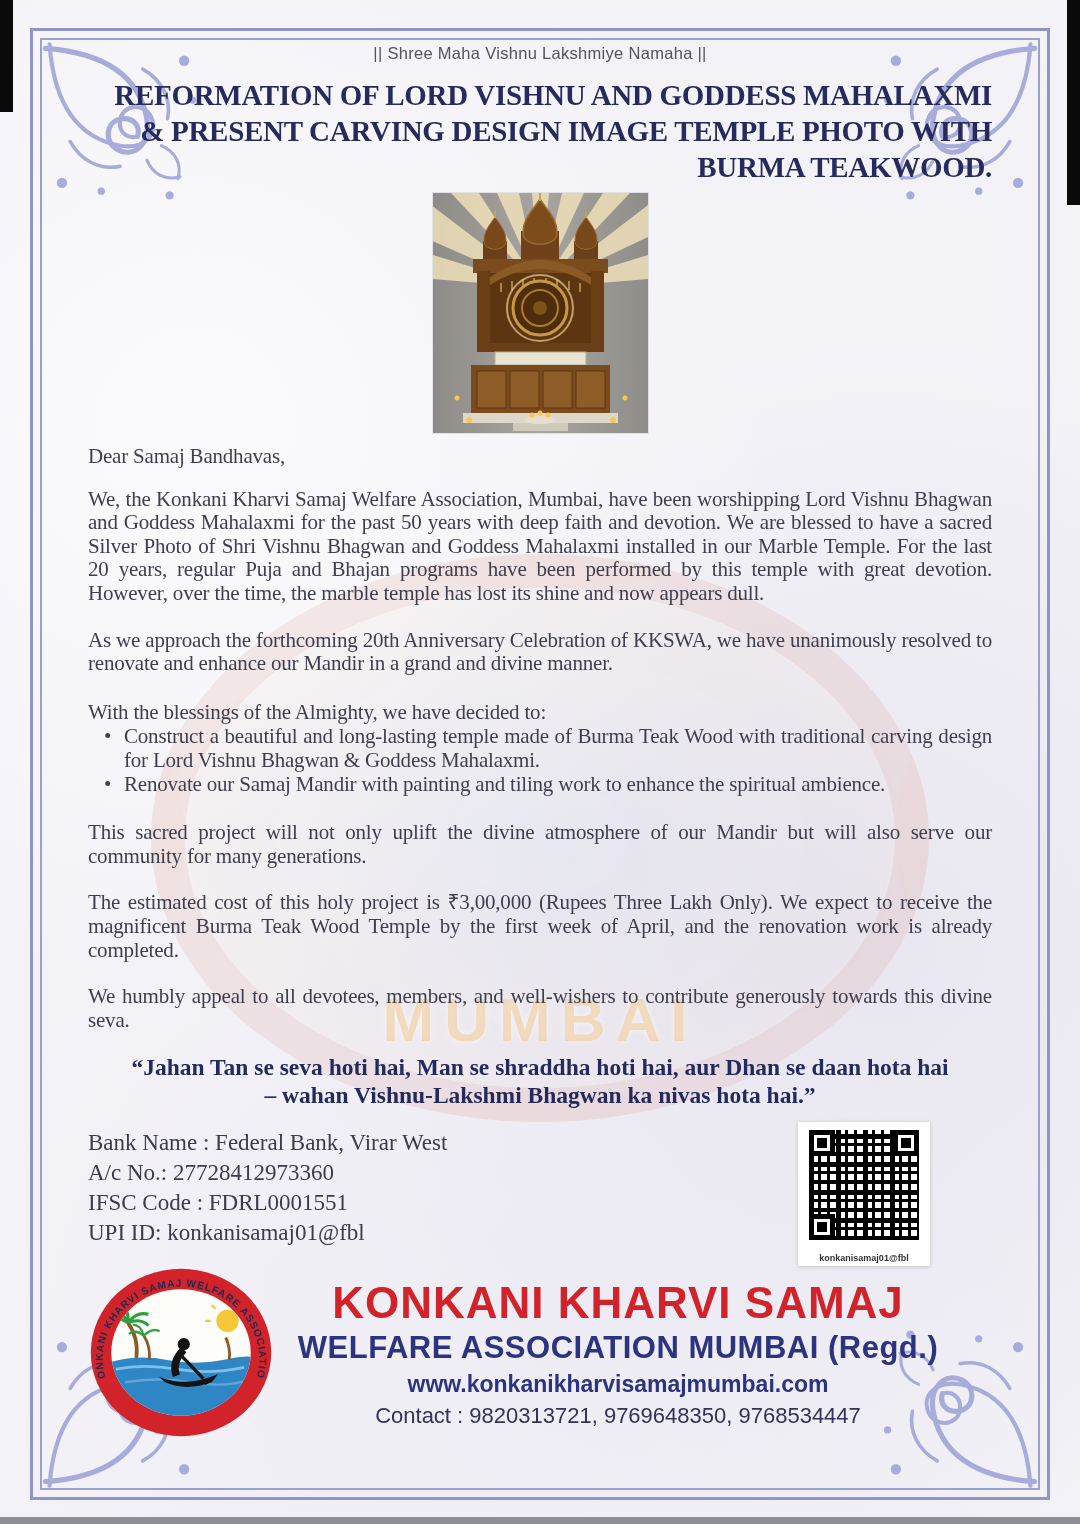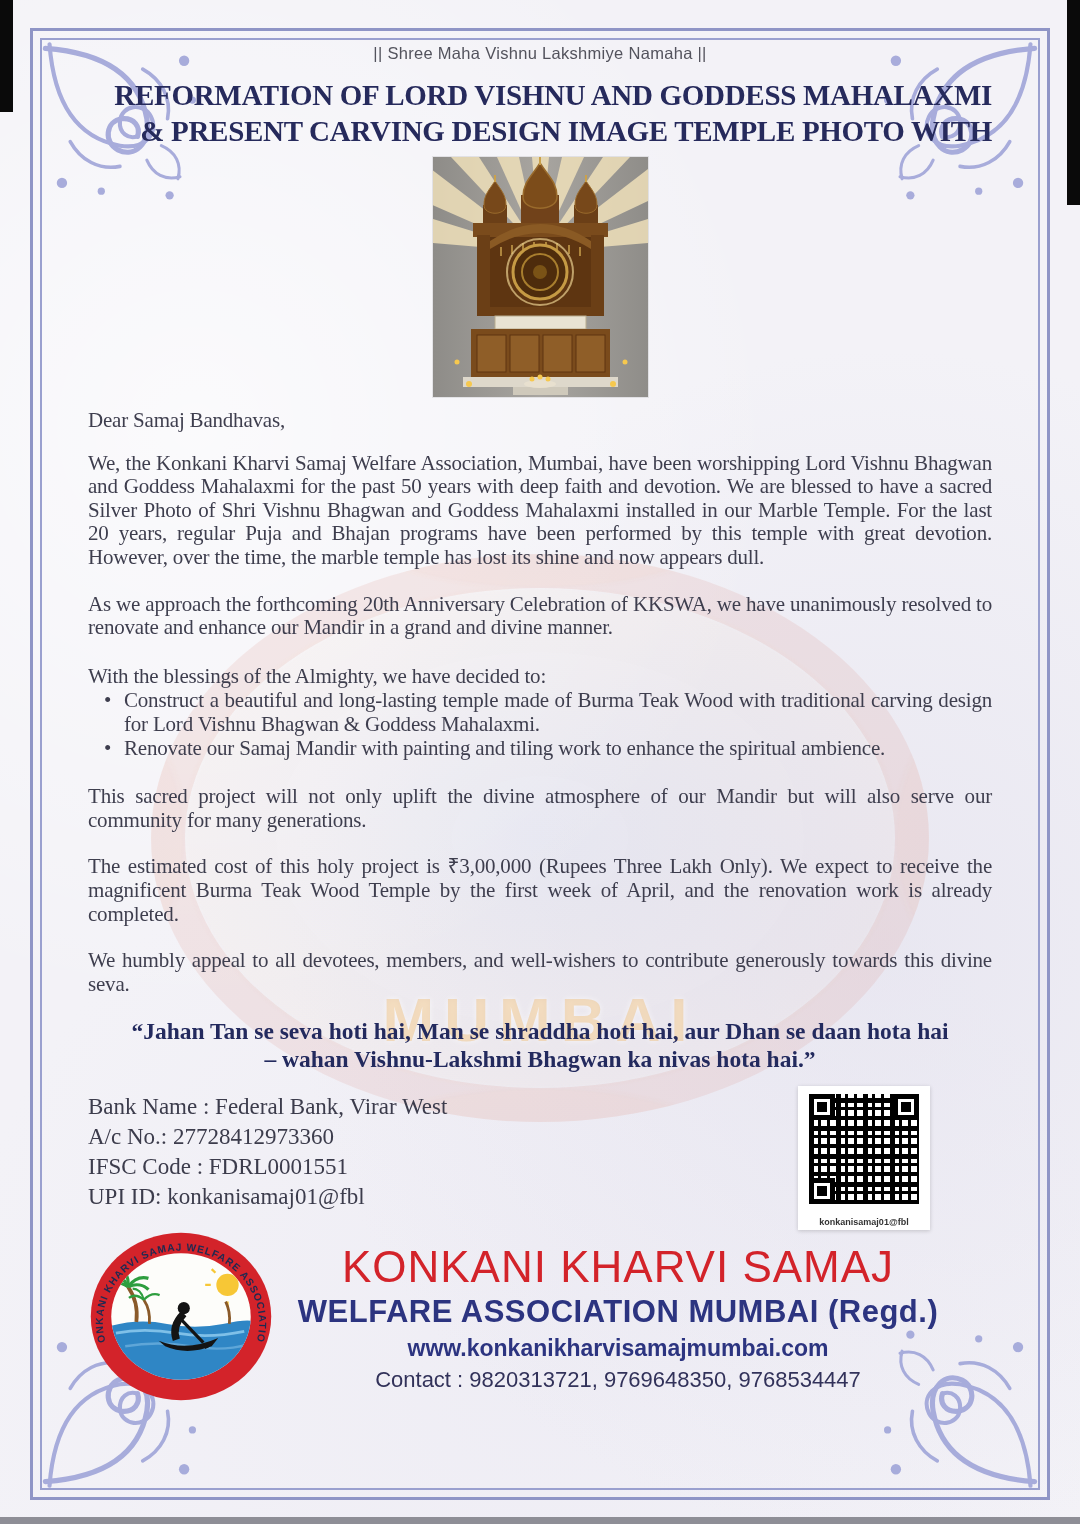--- a/index.html
+++ b/index.html
@@ -66,21 +66,21 @@
   .finder.tl{left:0;top:0;} .finder.tr{right:0;top:0;} .finder.bl{left:0;bottom:0;}
   .qr-caption{position:absolute;left:0;right:0;bottom:3px;text-align:center;
     font-family:"Liberation Sans",sans-serif;font-size:9px;font-weight:bold;color:#333;}
   
   .support{margin-top:7px;text-align:center;font-size:23px;color:#3c3c4c;}
   .hands-icon{display:inline-block;vertical-align:-3px;margin:0 8px;}
   
   .footer{margin-top:5px;display:flex;align-items:center;}
   .logo-wrap{flex:0 0 auto;width:186px;}
   .footer-text{flex:1 1 auto;text-align:center;font-family:"Liberation Sans",sans-serif;padding-right:30px;}
-  .org-name{font-size:44px;line-height:50px;font-weight:normal;color:#d3232a;letter-spacing:1px;}
+  .org-name{font-size:44px;line-height:50px;font-weight:bold;color:#d3232a;letter-spacing:1px;}
   .org-sub{font-size:31px;line-height:40px;font-weight:bold;color:#2c3480;letter-spacing:.5px;}
   .website{font-size:23px;line-height:32px;font-weight:bold;color:#2c3480;}
   .contact{font-size:22px;line-height:31px;color:#32325a;}
 </style>
 </head>
 <body>
 
 <svg width="0" height="0" style="position:absolute">
   <defs>
     <g id="flourish" stroke="currentColor" fill="none" stroke-linecap="round">
@@ -124,20 +124,21 @@
   <svg class="corner br" viewBox="0 0 160 170">
       <use href="#flourish"></use>
     </svg>
 
   <div class="content">
     <p class="invocation">|| Shree Maha Vishnu Lakshmiye Namaha ||</p>
 
     <h1 class="title">
       <span style="display:block">REFORMATION OF LORD VISHNU AND GODDESS MAHALAXMI</span>
       <span style="display:block">&amp; PRESENT CARVING DESIGN IMAGE TEMPLE PHOTO WITH</span>
+      <span style="display:block">BURMA TEAKWOOD.</span>
     </h1>
 
     <div class="photo-wrap">
       <svg viewBox="0 0 215 240" width="215" height="240">
         <defs>
           <linearGradient id="pbg" x1="0" y1="0" x2="1" y2="0">
             <stop offset="0" stop-color="#8e8c88"></stop>
               <stop offset=".5" stop-color="#a8a5a0"></stop>
               <stop offset="1" stop-color="#8f8d89"></stop>
           </linearGradient>

